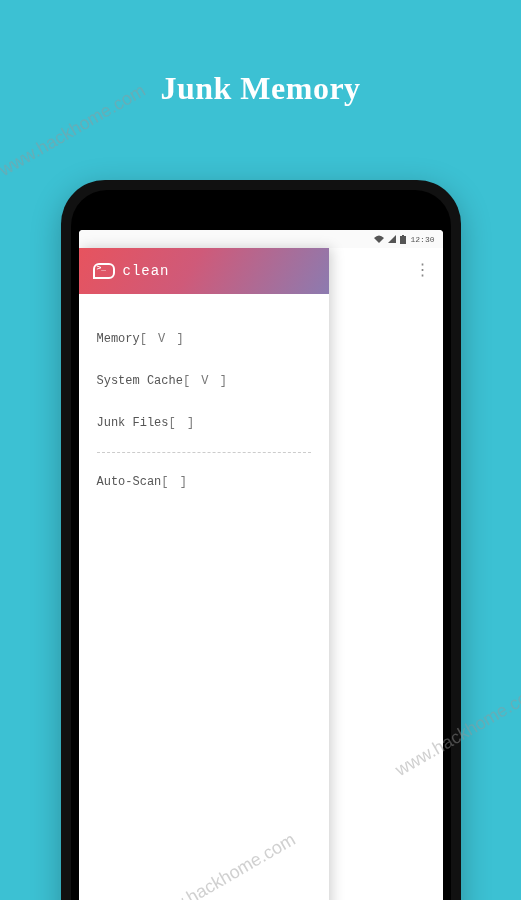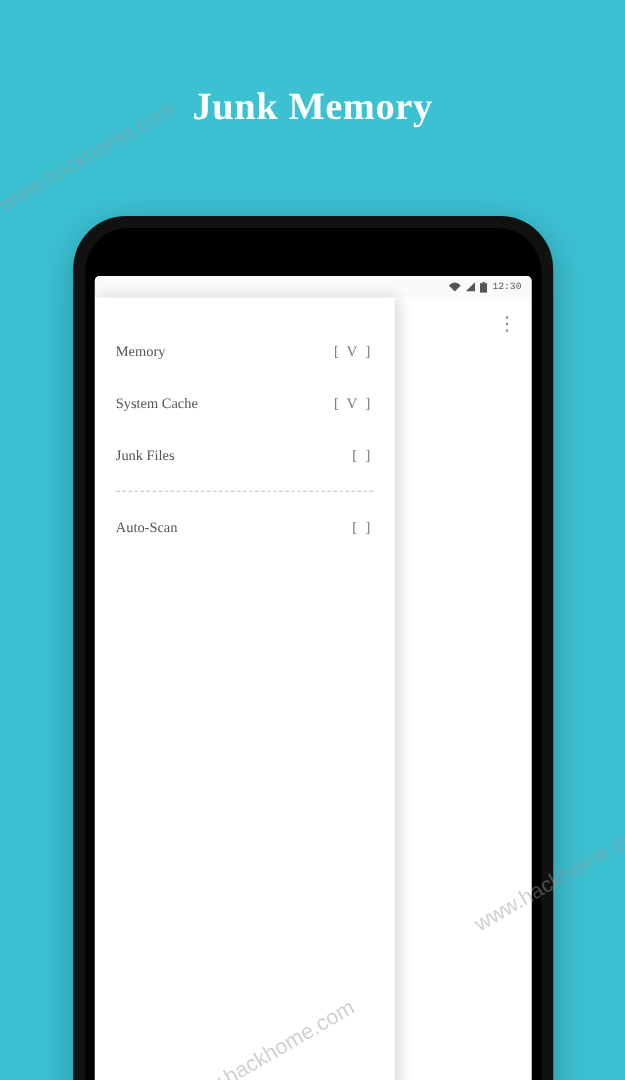--- a/index.html
+++ b/index.html
@@ -154,24 +154,23 @@
     color: #fff;
     font-family: 'Courier New', monospace;
     font-size: 14px;
     letter-spacing: 1px;
   }
   .drawer-body {
     padding: 24px 18px;
   }
   .menu-item {
     display: flex;
-    justify-content: space-between;
     align-items: center;
     padding: 14px 0;
-    font-family: Liberation Serif, serif;
+    font-family: Liberation Mono, monospace;
     font-size: 12px;
     color: #555;
     cursor: pointer;
   }
   .menu-item .check {
     letter-spacing: 2px;
     color: #777;
   }
   .divider {
     border: none;
@@ -233,20 +232,24 @@
           <div class="bg-line"></div>
           <div class="bg-line">e</div>
           <div class="bg-line">rt.</div>
           <div class="bg-line">stening on</div>
           <div class="bg-line">aemon</div>
           <div class="bg-line" style="color:#b08030">P over USB,</div>
         </div>
       </div>
 
       <div class="drawer">
+        <div class="drawer-header">
+          <span class="logo-box"></span>
+          <span class="drawer-title">clean</span>
+        </div>
         <div class="drawer-body">
           <div class="menu-item">
             <span>Memory</span>
             <span class="check">[ V ]</span>
           </div>
           <div class="menu-item">
             <span>System Cache</span>
             <span class="check">[ V ]</span>
           </div>
           <div class="menu-item">

